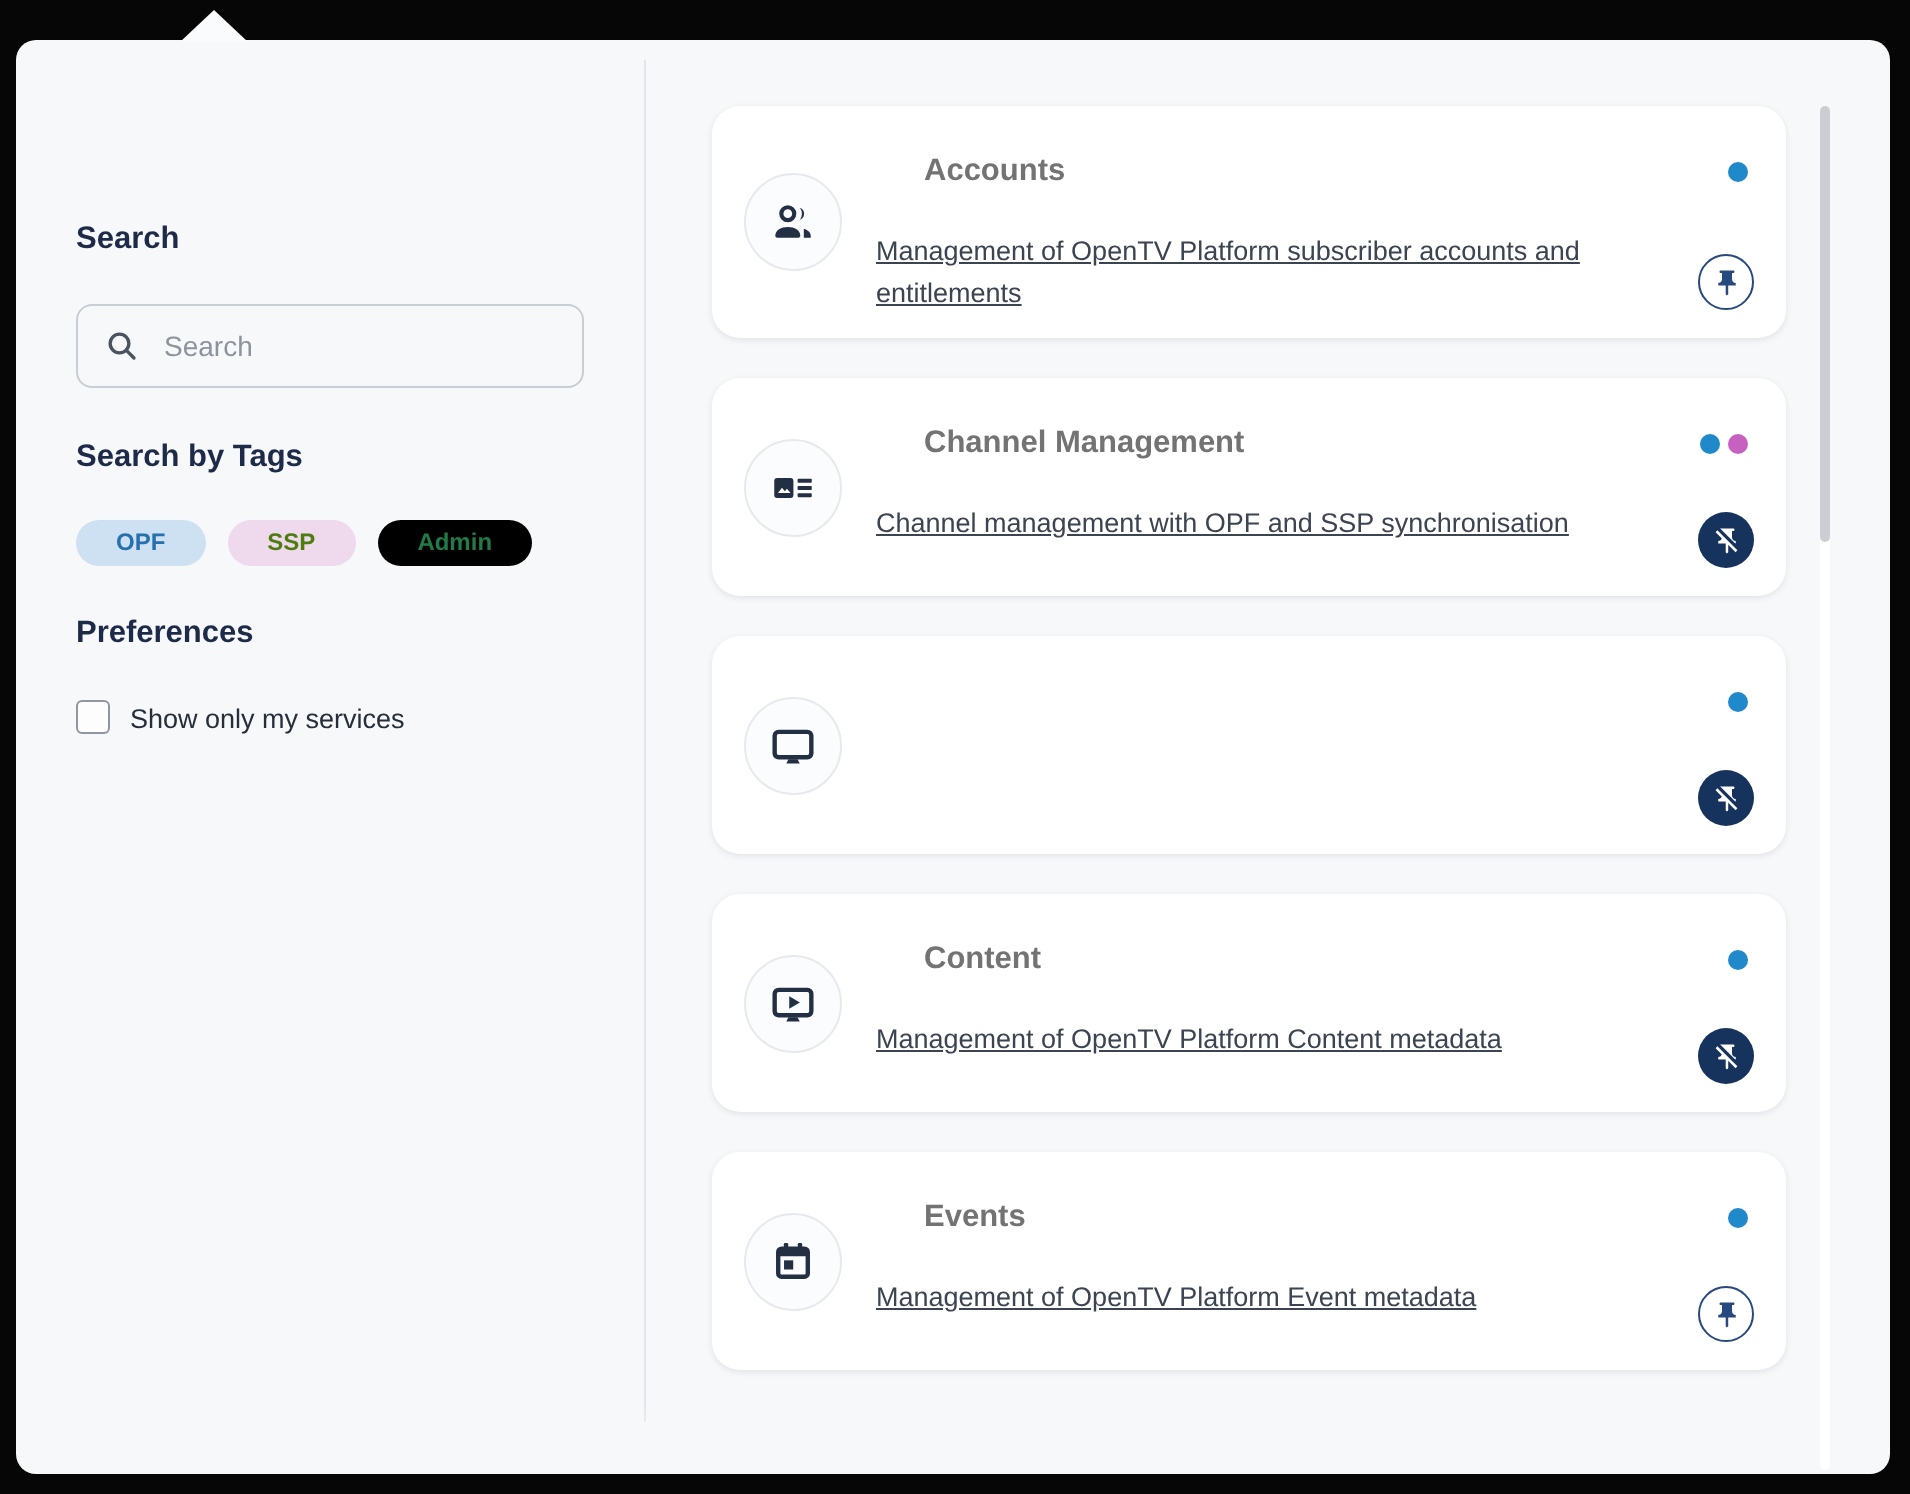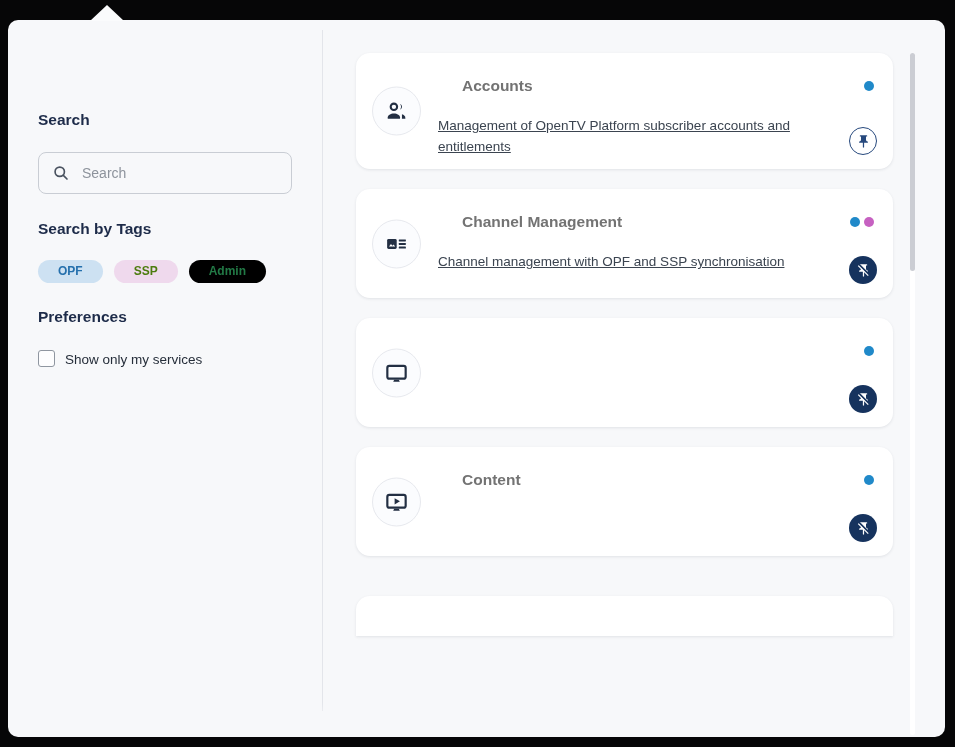--- a/index.html
+++ b/index.html
@@ -168,30 +168,53 @@
         </div>
         <div class="card">
           <div class="icon-circle">
             <svg class="svc-icon" viewBox="0 0 24 24">
     <rect x="3.2" y="5.2" width="17.6" height="12.2" rx="1.9" fill="none" stroke="currentColor" stroke-width="2.1"></rect>
     <path d="M8.8 20.4l1-2h4.4l1 2z" fill="currentColor"></path>
     <path d="M10.2 8.3l5.1 3-5.1 3z" fill="currentColor"></path>
   </svg>
           </div>
           <div class="title">Content</div>
+          <div class="desc">Management of OpenTV Platform Content metadata</div>
           <div class="dots">
             <span class="dot" style="background: rgb(32, 137, 201);"></span>
           </div>
           <button class="pin-btn pinned">
 
             <svg class="pin-off-svg" viewBox="0 0 24 24">
               <path d="M16 9V4h1c.55 0 1-.45 1-1s-.45-1-1-1H7c-.55 0-1 .45-1 1s.45 1 1 1h1v5c0 1.66-1.34 3-3 3v2h5.97v7l1 1 1-1v-7H19v-2c-1.66 0-3-1.34-3-3z" fill="currentColor"></path>
               <path d="M5 2.8L21 18.8" stroke="#16335e" stroke-width="3.2"></path>
               <path d="M3.6 4.2L19.6 20.2" stroke="#ffffff" stroke-width="2"></path>
             </svg>
+          </button>
+        </div>
+        <div class="card">
+          <div class="icon-circle">
+            <svg class="svc-icon" viewBox="0 0 24 24">
+    <rect x="4.9" y="5.6" width="14.2" height="13.5" rx="1.6" fill="none" stroke="currentColor" stroke-width="2.1"></rect>
+    <rect x="4.9" y="5.6" width="14.2" height="3.6" rx="1" fill="currentColor"></rect>
+    <rect x="7.6" y="2.9" width="2.1" height="3.4" rx="0.6" fill="currentColor"></rect>
+    <rect x="14.3" y="2.9" width="2.1" height="3.4" rx="0.6" fill="currentColor"></rect>
+    <rect x="7.7" y="11.2" width="4.4" height="4.4" fill="currentColor"></rect>
+  </svg>
+          </div>
+          <div class="title">Events</div>
+          <div class="desc">Management of OpenTV Platform Event metadata</div>
+          <div class="dots">
+            <span class="dot" style="background: rgb(32, 137, 201);"></span>
+          </div>
+          <button class="pin-btn">
+            <svg class="pin-outline-svg" viewBox="0 0 24 24">
+              <path d="M16 9V4h1c.55 0 1-.45 1-1s-.45-1-1-1H7c-.55 0-1 .45-1 1s.45 1 1 1h1v5c0 1.66-1.34 3-3 3v2h5.97v7l1 1 1-1v-7H19v-2c-1.66 0-3-1.34-3-3z" fill="currentColor"></path>
+            </svg>
+
           </button>
         </div>
       <div class="partial-card"></div>
     </div>
     <div class="scroll-fade"></div>
   </div>
 
   <div class="scroll-track">
     <div class="scroll-thumb"></div>
   </div>

